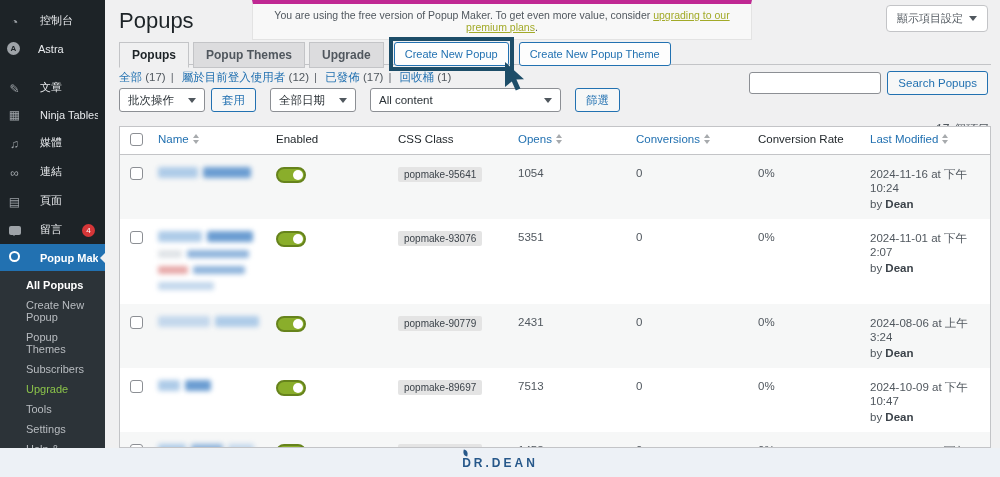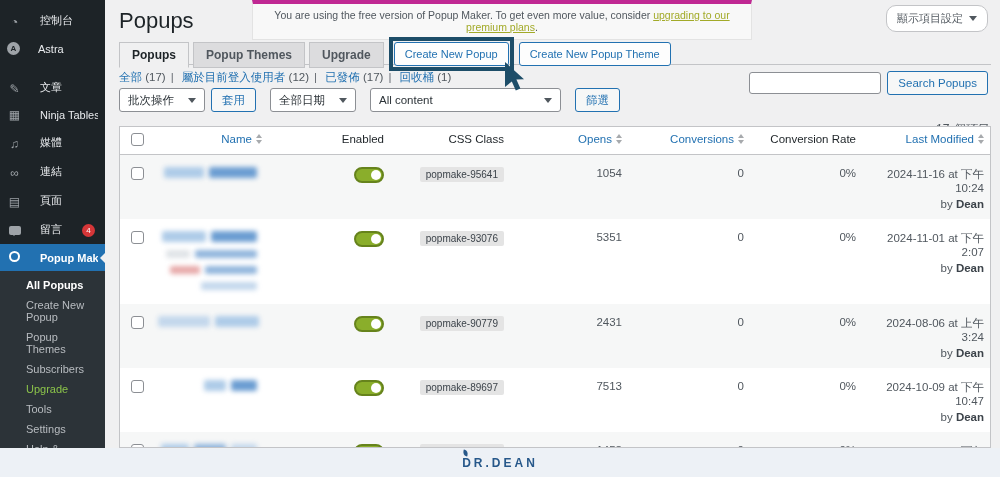--- a/index.html
+++ b/index.html
@@ -34,21 +34,21 @@
   .smi { padding:4px 7px 4px 26px; color:#b8bcc0; cursor:pointer; }
   .smi.current { color:#fff; font-weight:bold; }
   .smi.green { color:#8bc34a; }
 
   
   .main { position:absolute; left:105px; top:0; width:895px; height:448px; }
 
   .notice { position:absolute; left:147px; top:0; width:500px; background:#f8f8f8; border:1px solid #e3e3e3; border-top:4px solid #c02893; padding:5px 8px 6px; font-size:10.5px; color:#50575e; text-align:center; }
   .notice a { color:#a2aa28; text-decoration:underline; cursor:pointer; }
 
-  .screen-options { position:absolute; right:12px; top:5px; background:#fff; border:1px solid #c3c4c7; border-radius:10px; padding:5px 10px; font-size:11px; color:#50575e; display:flex; align-items:center; gap:6px; cursor:pointer; font-family:inherit; }
+  .screen-options { position:absolute; right:12px; top:5px; background:#fff; border:1px solid #c3c4c7; border-radius:4px; padding:5px 10px; font-size:11px; color:#50575e; display:flex; align-items:center; gap:6px; cursor:pointer; font-family:inherit; }
   .caret-down { width:0; height:0; border-left:4px solid transparent; border-right:4px solid transparent; border-top:5px solid #50575e; display:inline-block; }
 
   .page-title { position:absolute; left:14px; top:8px; font-size:22px; font-weight:400; color:#1d2327; }
 
   .tabs-underline { position:absolute; left:14px; right:9px; top:64px; border-top:1px solid #c3c4c7; }
   .tabs-row { position:absolute; left:14px; top:42px; display:flex; align-items:flex-start; z-index:2; }
   .nav-tab { background:#dcdcde; border:1px solid #c3c4c7; padding:5px 12px; font-size:12px; font-weight:bold; color:#50575e; margin-right:4px; cursor:pointer; white-space:nowrap; }
   .nav-tab.active { background:#f0f0f1; border-bottom-color:#f0f0f1; color:#1d2327; }
   .page-btn { background:#fdfdfd; border:1px solid #2271b1; border-radius:3px; color:#2271b1; font-size:11px; padding:5px 10px; cursor:pointer; white-space:nowrap; font-family:inherit; }
   .annotation-box { position:relative; display:inline-block; margin:0 10px 0 6px; outline:4px solid #1d4d68; outline-offset:1px; }
@@ -64,21 +64,21 @@
   .selectbox.wide { width:191px; justify-content:space-between; }
   .btn-outline { background:#f6f7f7; border:1px solid #2271b1; border-radius:3px; color:#2271b1; font-size:11.5px; height:24px; padding:0 10px; cursor:pointer; font-family:inherit; }
 
   .search-area { position:absolute; right:12px; top:71px; display:flex; gap:6px; align-items:center; }
   .search-input { width:132px; height:22px; border:1px solid #8c8f94; border-radius:3px; background:#fff; font-size:12px; padding:0 5px; font-family:inherit; }
   .item-count { position:absolute; right:12px; top:121px; font-size:12px; color:#50575e;font-style:italic; }
 
   
   .table-wrap { position:absolute; left:14px; right:9px; top:126px; height:322px; background:#fff; border:1px solid #c3c4c7; overflow:hidden; }
   table { width:100%; border-collapse:collapse; table-layout:fixed; }
-  th, td { text-align:right; vertical-align:top; font-size:11.5px; }
+  th, td { text-align:left; vertical-align:top; font-size:11.5px; }
   thead th { padding:6px 6px 6px 8px; border-bottom:1px solid #c3c4c7; color:#1d2327; font-weight:400; }
   thead .sortable { color:#2271b1; text-decoration:none; cursor:pointer; display:inline-flex; align-items:center; gap:4px; }
   .sorticons { display:inline-flex; flex-direction:column; gap:2px; }
   .sorticons .up { width:0; height:0; border-left:3.5px solid transparent; border-right:3.5px solid transparent; border-bottom:4px solid #a7aaad; }
   .sorticons .dn { width:0; height:0; border-left:3.5px solid transparent; border-right:3.5px solid transparent; border-top:4px solid #a7aaad; }
   tbody tr { height:64px; }
   tbody tr:nth-child(odd) { background:#f6f7f7; }
   tbody td { padding:12px 6px 6px 8px; color:#50575e; }
   .checkbox { display:inline-block; width:13px; height:13px; background:#fff; border:1px solid #8c8f94; border-radius:3px; cursor:pointer; }
   td.cb, th.cb { padding-left:10px; }

